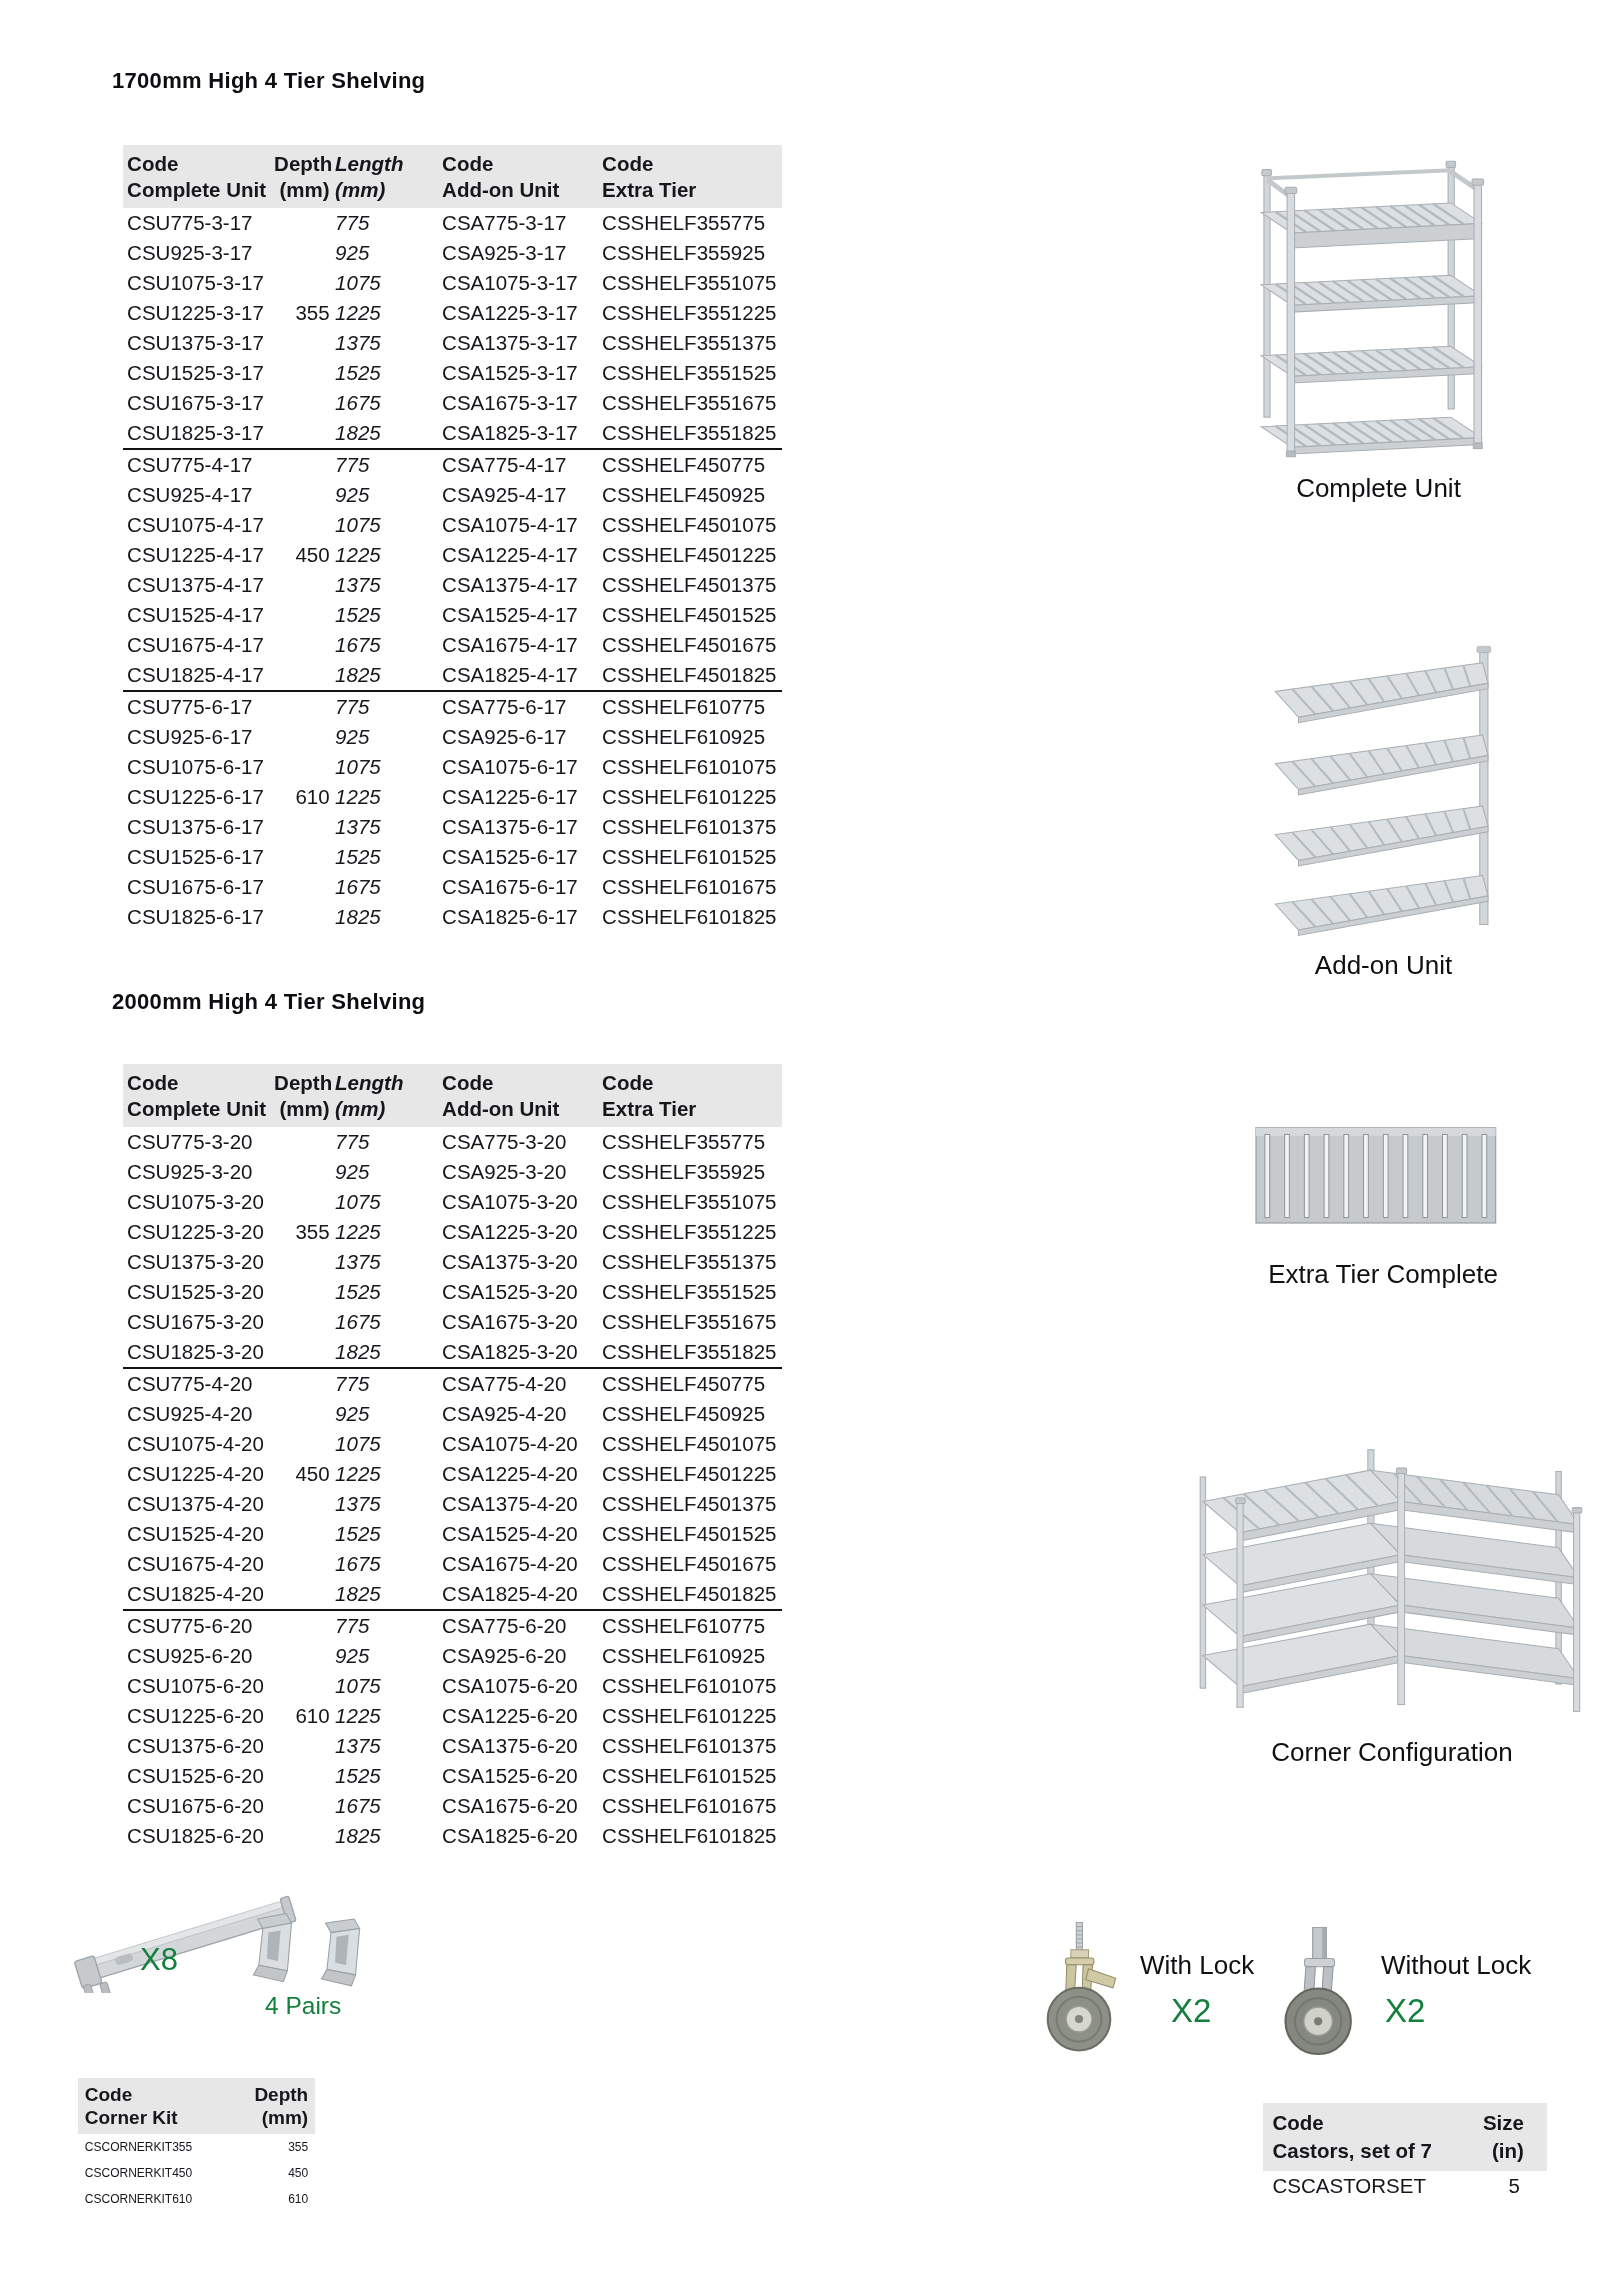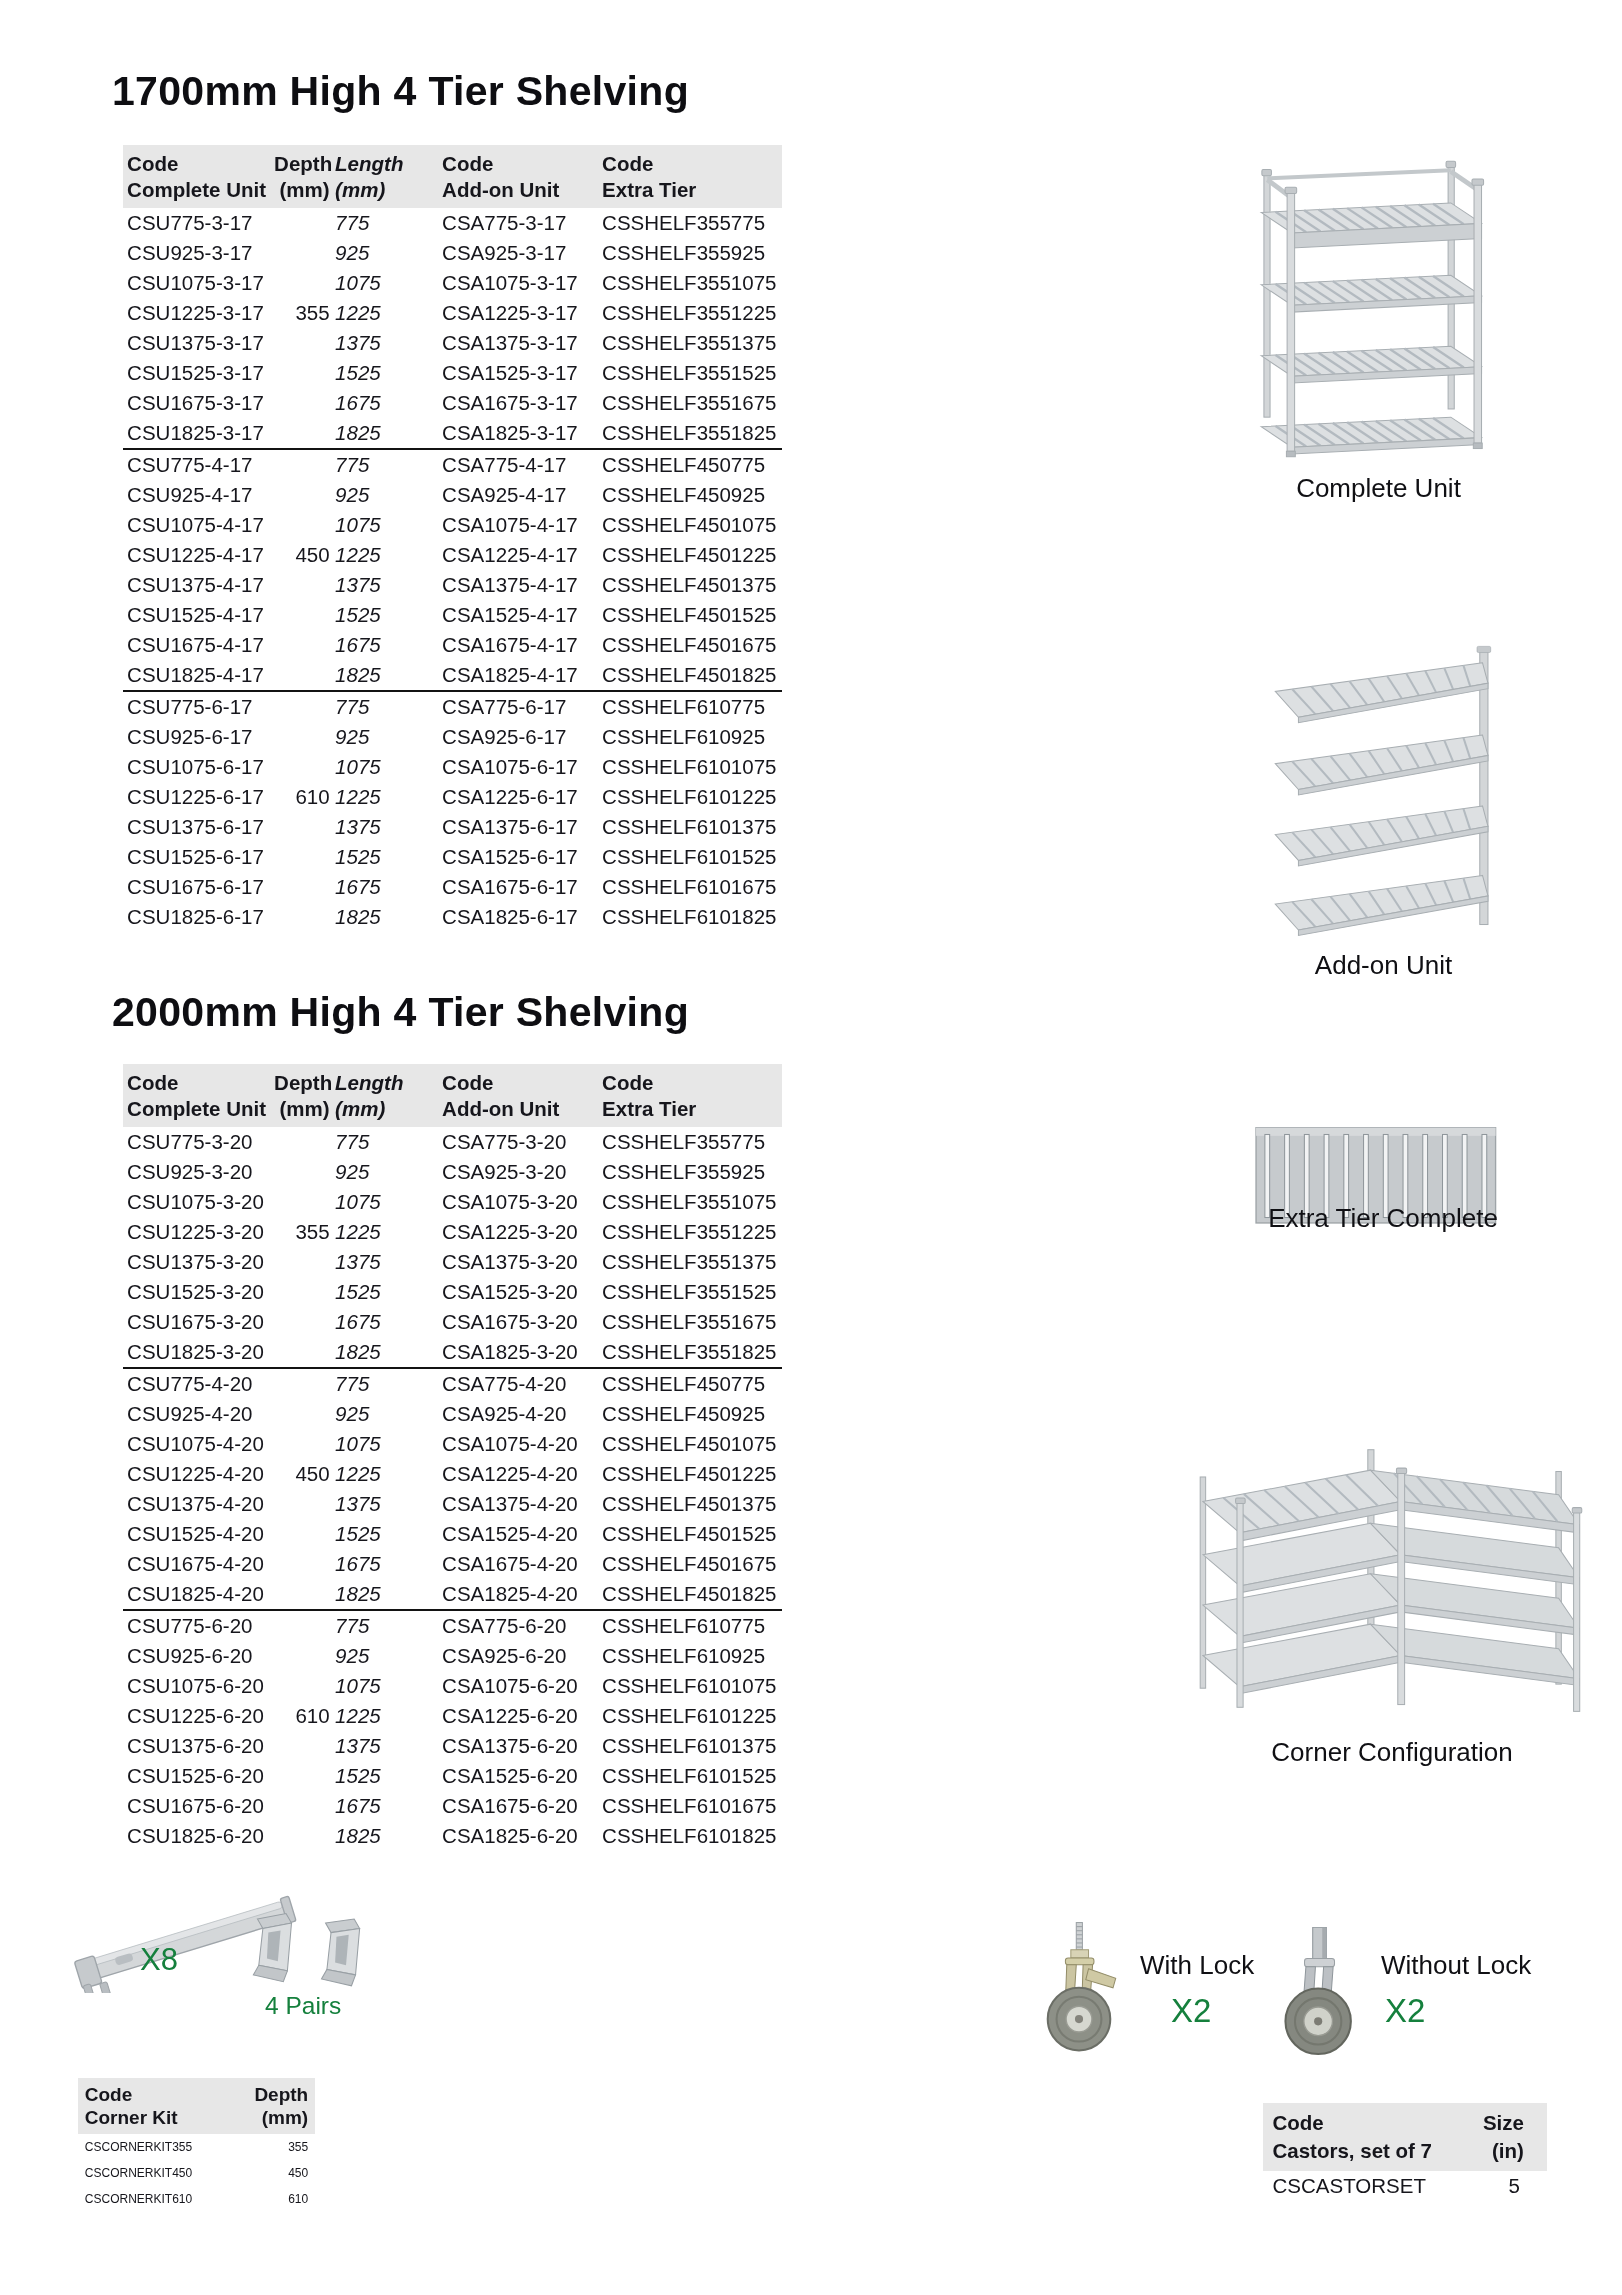--- a/index.html
+++ b/index.html
@@ -1,21 +1,21 @@
 <!DOCTYPE html>
 <html style="font-size:11px"><head>
 <meta charset="utf-8">
 <style>
   html,body{margin:0;padding:0;}
   body{
     width:1623px;height:2295px;position:relative;background:#ffffff;
     font-family:"Liberation Sans",sans-serif;color:#16161c;overflow:hidden;
   }
   
-  .h-title{position:absolute;font-size:41px;font-weight:700;color:#0e0e12;letter-spacing:0.3px;white-space:nowrap;}
+  .h-title{position:absolute;font-size:22px;font-weight:700;color:#0e0e12;letter-spacing:0.3px;white-space:nowrap;}
   #title17{left:112px;top:68px;}
   #title20{left:112px;top:989px;}
   
   .ptable{position:absolute;left:123px;width:659px;}
   #table17{top:145px;}
   #table20{top:1064px;}
   .thead{
     display:grid;grid-template-columns:147px 61px 107px 160px 1fr;
     background:#e7e7e7;padding:5.5px 5.5px 5.5px 4.1px;
   }
@@ -36,21 +36,21 @@
   #cornerkit .srow{display:grid;grid-template-columns:1fr 65px;height:26px;align-items:center;font-size:12px;padding:0 6.8px;}
   #cornerkit .num{text-align:right;}
   #castorset .shead{grid-template-columns:1fr 89px;padding:6.1px 9.5px;font-size:20.5px;line-height:28px;}
   #castorset .srow{display:grid;grid-template-columns:1fr 89px;height:29px;align-items:center;font-size:20.5px;padding:0 9.5px;}
   #castorset .num{text-align:right;padding-right:17.7px;}
   #castorset .shead .num{padding-right:13.6px;}
   
   .caption{position:absolute;font-size:26px;color:#101014;text-align:center;white-space:nowrap;}
   #cap-complete{left:1253px;top:473px;width:251px;}
   #cap-addon{left:1258px;top:950px;width:251px;}
-  #cap-extra{left:1226px;top:1203px;width:314px;}
+  #cap-extra{left:1226px;top:1259px;width:314px;}
   #cap-corner{left:1196px;top:1737px;width:392px;}
   .qty{position:absolute;font-size:33px;color:#15803d;white-space:nowrap;}
   #x8{left:140px;top:1942px;font-size:31px;}
   #pairs4{left:265px;top:1992px;font-size:24.5px;}
   #withlock{left:1140px;top:1950px;font-size:26px;}
   #x2a{left:1171px;top:1992px;}
   #withoutlock{left:1381px;top:1950px;font-size:26px;}
   #x2b{left:1385px;top:1992px;}
   
   .fig{position:absolute;}

